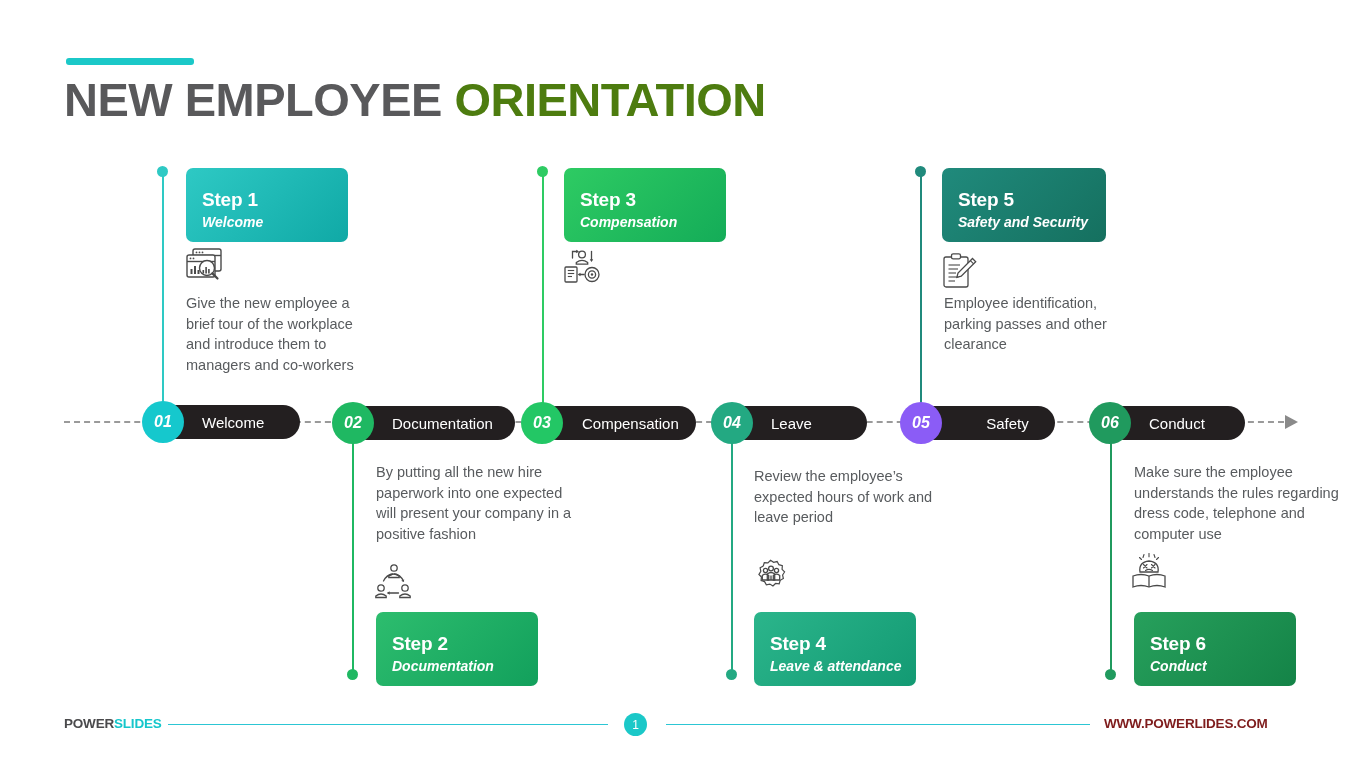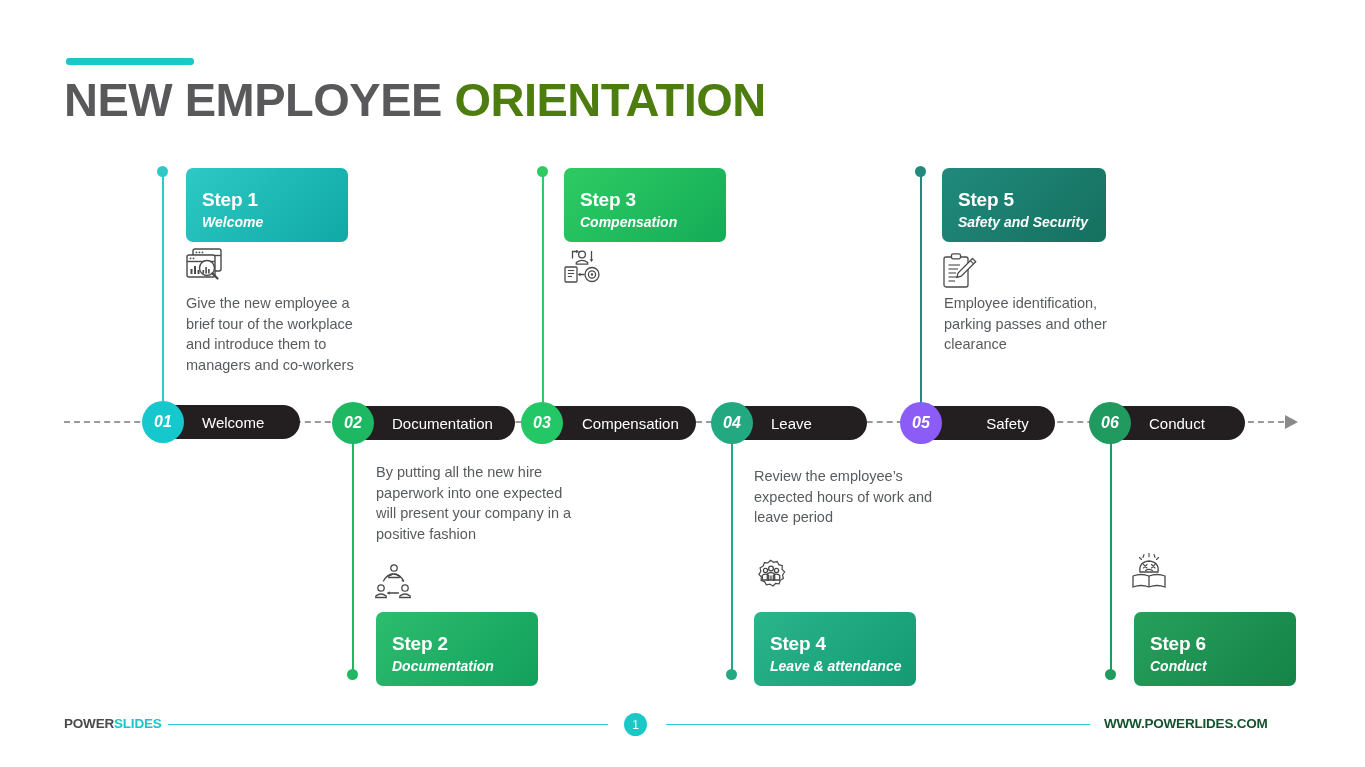--- a/index.html
+++ b/index.html
@@ -106,21 +106,21 @@
   .footer-line.left { left: 168px; width: 440px; }
   .footer-line.right { left: 666px; width: 424px; }
   .footer-page {
     position: absolute; left: 624px; top: 713px;
     width: 23px; height: 23px; border-radius: 50%;
     background: #1bc8c8; color: #fff;
     font-size: 12px; display: flex; align-items: center; justify-content: center;
   }
   .footer-url {
     position: absolute; left: 1104px; top: 716px;
-    font-size: 13.5px; font-weight: bold; color: #14532d;
+    font-size: 13.5px; font-weight: bold; color: #7f1d1d;
     letter-spacing: -0.2px;
   }
 </style>
 </head>
 <body>
 
 <div class="slide">
 
   <div class="title-rule"></div>
   <h1 class="page-title">
@@ -255,20 +255,21 @@
       <line x1="6.5" y1="17" x2="16" y2="17" stroke-width="1.1"></line>
       <line x1="6.5" y1="21" x2="14" y2="21" stroke-width="1.1"></line>
       <line x1="6.5" y1="25" x2="16.5" y2="25" stroke-width="1.1"></line>
       <line x1="6.5" y1="29" x2="13" y2="29" stroke-width="1.1"></line>
       <path d="M30.5 6.5 l3.2 3.2 l-14.5 14.5 l-4.3 1.1 l1.1 -4.3 z" fill="#fff"></path>
       <line x1="28.4" y1="8.6" x2="31.6" y2="11.8" stroke-width="1.1"></line>
     </svg>
   </div>
   <div class="desc" style="left:944px; top:293px; width:185px;">Employee identification, parking passes and other clearance</div>
 
+  <div class="desc" style="left:1134px; top:462px; width:215px;">Make sure the employee understands the rules regarding dress code, telephone and computer use</div>
   <div class="step-icon" style="left:1130px; top:552px;">
     <svg width="42" height="42" viewBox="0 0 42 42" fill="none" stroke="#4a4a4a" stroke-width="1.3">
       <line x1="14" y1="2.5" x2="13" y2="5.5" stroke-width="1.1" stroke-linecap="round"></line>
       <line x1="19" y1="1.5" x2="19" y2="4.8" stroke-width="1.1" stroke-linecap="round"></line>
       <line x1="24" y1="2.5" x2="25" y2="5.5" stroke-width="1.1" stroke-linecap="round"></line>
       <line x1="9.5" y1="5.5" x2="11.5" y2="7.5" stroke-width="1.1" stroke-linecap="round"></line>
       <line x1="28.5" y1="5.5" x2="26.5" y2="7.5" stroke-width="1.1" stroke-linecap="round"></line>
       <path d="M10 20 q-1.5 -10 9 -11 q10.5 1 9 11 z" fill="#fff"></path>
       <path d="M13.5 12.5 l3.5 3.5 M17 12.5 l-3.5 3.5" stroke-width="1.1" stroke-linecap="round"></path>
       <path d="M21.5 12.5 l3.5 3.5 M25 12.5 l-3.5 3.5" stroke-width="1.1" stroke-linecap="round"></path>

